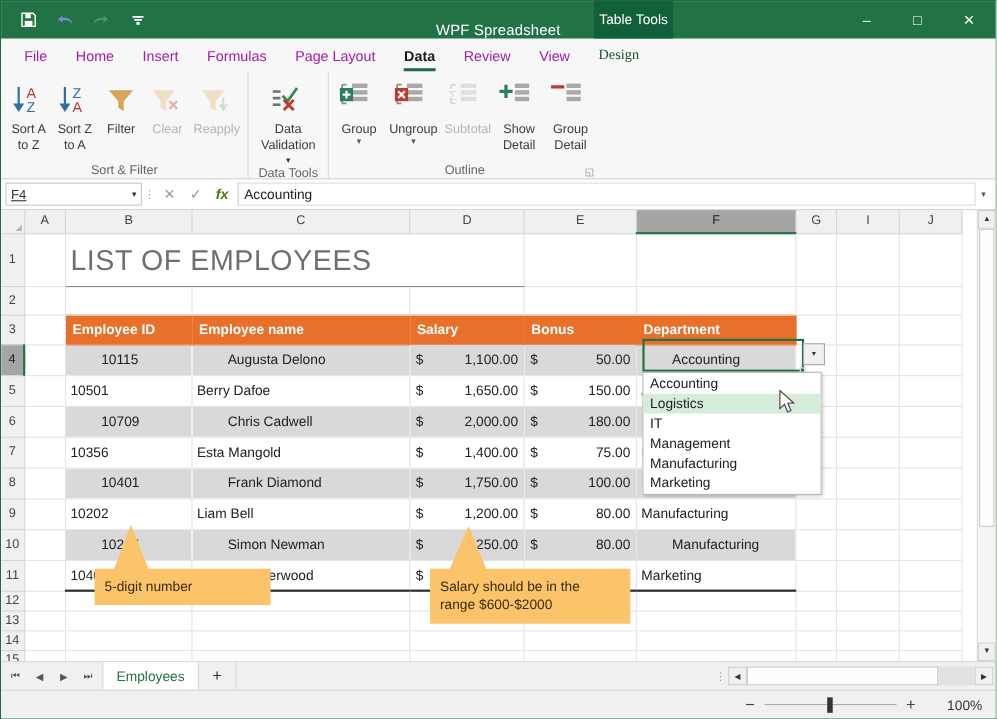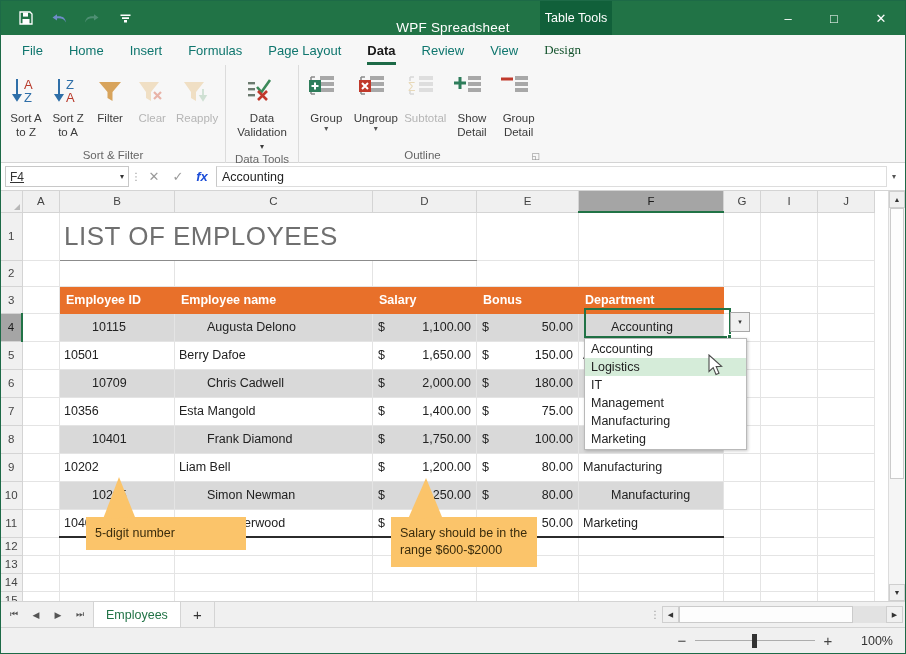--- a/index.html
+++ b/index.html
@@ -63,21 +63,21 @@
     height: 30px; min-height: 30px;
     background: #f7f7f7;
     display: flex; align-items: flex-end;
     padding-left: 8px;
     border-bottom: none;
   }
   .rtab {
     height: 30px;
     padding: 0 13px;
     display: flex; align-items: center;
-    font-size: 13px; color: #0f766e;
+    font-size: 13px; color: #a21caf;
     position: relative;
   }
   .rtab.active { color: #1a1a1a; font-weight: bold; }
   .rtab.active::after {
     content: ""; position: absolute;
     left: 13px; right: 13px; bottom: 0; height: 3px;
     background: #1d6a47;
   }
   .rtab.design { color: #14532d; font-family: Liberation Serif, serif; }
 
@@ -147,21 +147,21 @@
     width: 9px; height: 14px; margin: 0 2px;
     display: flex; align-items: center; justify-content: center;
     color: #999; font-size: 10px; letter-spacing: -1px;
   }
   .fb-btns { display: flex; align-items: center; gap: 0; }
   .fbb {
     width: 24px; height: 22px;
     display: flex; align-items: center; justify-content: center;
     font-size: 13px; color: #9a9a9a;
   }
-  .fbb.fx { color: #1d4ed8; font-weight: bold; font-style: italic; font-size: 13px; }
+  .fbb.fx { color: #4d7c0f; font-weight: bold; font-style: italic; font-size: 13px; }
   .fb-input {
     flex: 1; height: 21px; margin-left: 2px;
     border: 1px solid #ddd; border-left: 1px solid #c8c8c8;
     background: #fff;
     display: flex; align-items: center;
     padding: 0 5px;
     font-size: 12.5px; color: #222;
   }
   .fb-caret-right {
     width: 14px; display:flex; align-items:center; justify-content:center;
@@ -857,21 +857,21 @@
           </svg>
           <div class="box" style="width:160px;">
             <div>5-digit number</div>
           </div>
         </div>
 
         <div class="callout" style="left:390px; top:326px;">
           <svg width="70" height="58" style="position:absolute; left:15px; top:-44px;">
             <path d="M2 46 L20 5 L36 44 Z" fill="#fbc46a"></path>
           </svg>
-          <div class="box" style="width:146px;">
+          <div class="box" style="width:182px;">
             <div>Salary should be in the</div>
             <div>range $600-$2000</div>
           </div>
         </div>
 
       </div>
 
       <div class="vscroll">
         <div class="vsb-arrow">▲</div>
         <div class="vsb-track">

